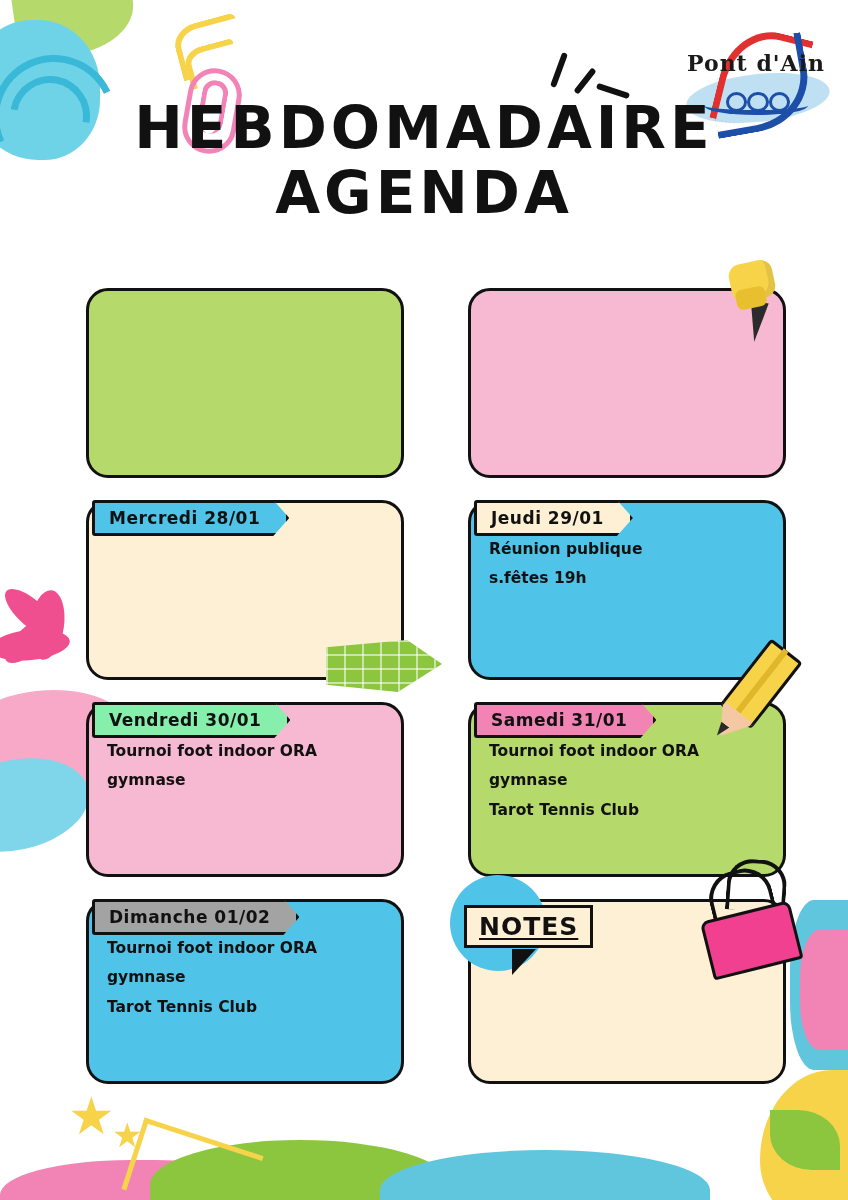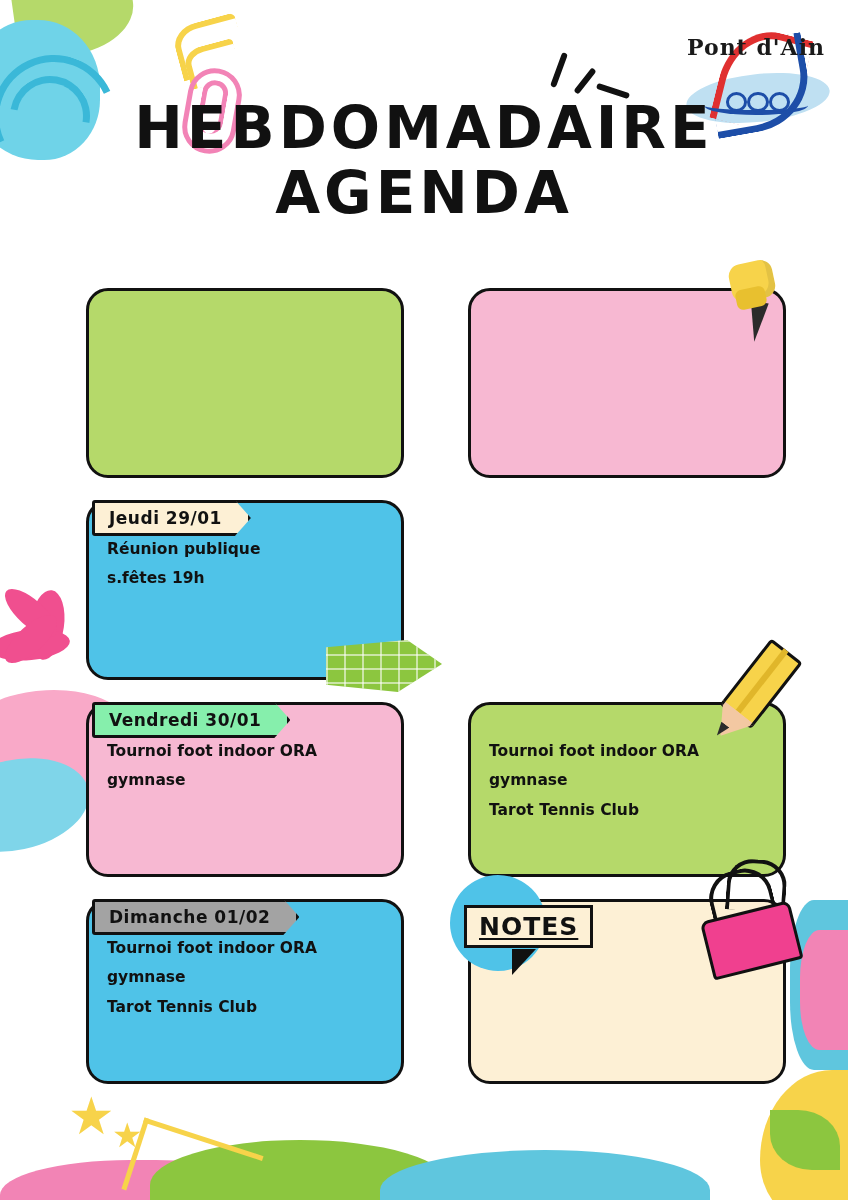--- a/index.html
+++ b/index.html
@@ -118,21 +118,21 @@
     position:absolute;left:770px;top:1110px;width:70px;height:60px;
     background:#8cc63f;border-radius:0 60% 0 60%;
   }
 
   
   .logo{
     position:absolute;left:664px;top:0;width:184px;height:164px;
     background:#ffffff;overflow:hidden;
   }
   .logo-text{
-    position:absolute;left:0;right:0;top:34px;text-align:center;
+    position:absolute;left:0;right:0;top:50px;text-align:center;
     font-family:"DejaVu Serif", serif;font-weight:bold;font-size:22px;color:#1a1a1a;
     letter-spacing:1px;
   }
   .logo-swoosh{
     position:absolute;left:22px;top:74px;width:144px;height:48px;
     background:#bfe0f2;border-radius:50%;
     transform:rotate(-6deg);
   }
   .logo-red{
     position:absolute;left:56px;top:30px;width:76px;height:92px;
@@ -358,20 +358,26 @@
     </div>
     <div class="card h-tall">
       <div class="card-body" style="background:#f7b8d2">
         <div class="card-text"></div>
       </div>
     </div>
   </div>
 
   <div class="row">
     <div class="card h-mid">
+      <div class="tag" style="background:#4fc3e8">Mercredi 28/01</div>
+      <div class="card-body" style="background:#fdf0d5">
+        <div class="card-text"></div>
+      </div>
+    </div>
+    <div class="card h-mid">
       <div class="tag" style="background:#fdf0d5">Jeudi 29/01</div>
       <div class="card-body" style="background:#4fc3e8">
         <div class="card-text">
           <div>Réunion publique</div>
           <div>s.fêtes 19h</div>
         </div>
       </div>
     </div>
   </div>
 
@@ -379,20 +385,21 @@
     <div class="card h-low">
       <div class="tag" style="background:#86efac">Vendredi 30/01</div>
       <div class="card-body" style="background:#f7b8d2">
         <div class="card-text">
           <div>Tournoi foot indoor ORA</div>
           <div>gymnase</div>
         </div>
       </div>
     </div>
     <div class="card h-low">
+      <div class="tag" style="background:#f284b5">Samedi 31/01</div>
       <div class="card-body" style="background:#b5d96a">
         <div class="card-text">
           <div>Tournoi foot indoor ORA</div>
           <div>gymnase</div>
           <div>Tarot Tennis Club</div>
         </div>
       </div>
     </div>
   </div>
 

